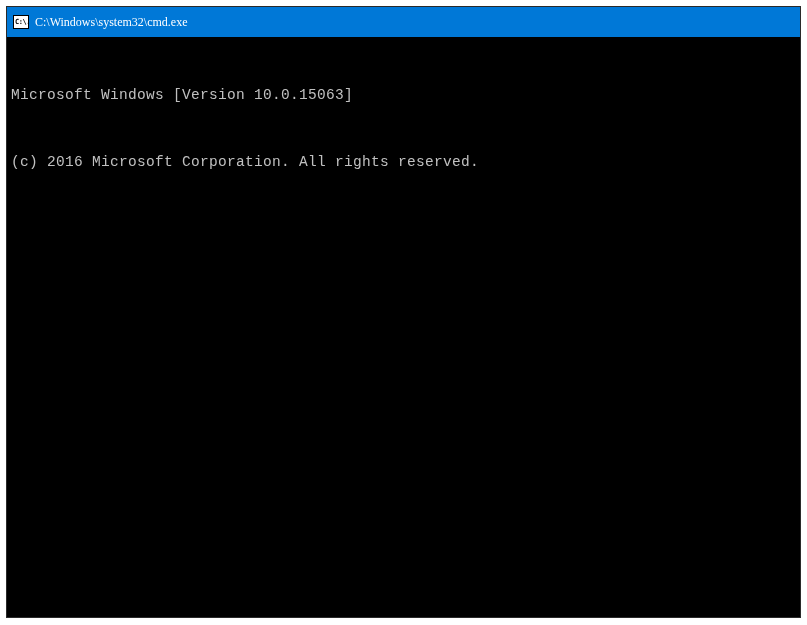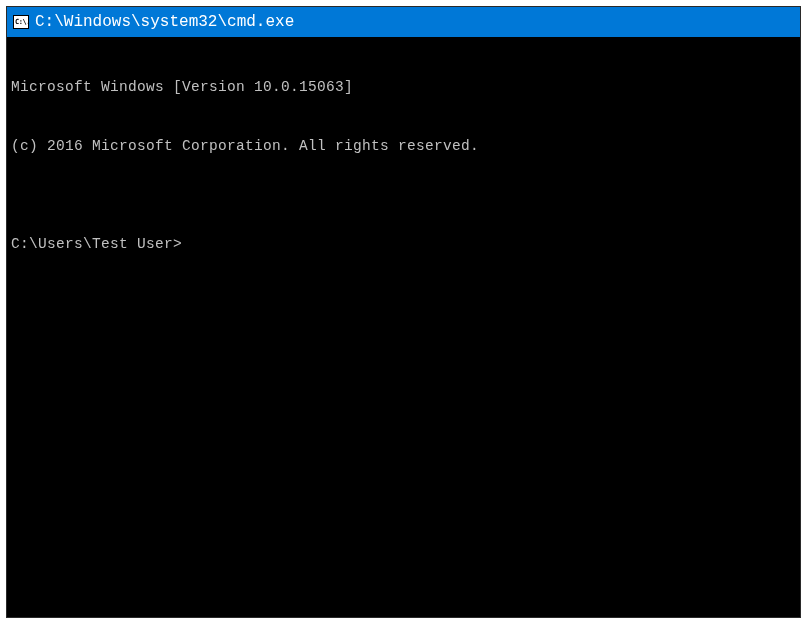--- a/index.html
+++ b/index.html
@@ -49,38 +49,39 @@
     .titlebar-icon::after {
       content: "";
     }
     .titlebar-icon-text {
       font-size: 7px;
       font-weight: bold;
       letter-spacing: -0.5px;
     }
     .titlebar-title {
       color: #ffffff;
-      font-family: Liberation Mono, monospace;
-      font-size: 16px;
+      font-family: Liberation Serif, serif;
+      font-size: 12px;
       white-space: nowrap;
     }
     .terminal {
       flex: 1;
       background: #000000;
       color: #c0c0c0;
       padding: 2px 4px;
       font-family: Consolas, 'Courier New', monospace;
       font-size: 14.5px;
       line-height: 1.35;
       letter-spacing: 0.3px;
       white-space: pre;
       overflow: hidden;
     }
     .line {
       display: block;
+      margin-top: 8px;
     }
     .prompt-line {
       display: flex;
     }
     .prompt {
       white-space: pre;
     }
     .cmd-input {
       white-space: pre;
     }
@@ -93,16 +94,16 @@
     <div class="titlebar-icon">
       <span class="titlebar-icon-text">C:\.</span>
     </div>
     <div class="titlebar-title">C:\Windows\system32\cmd.exe</div>
   </div>
   <div class="terminal">
     <span class="line">Microsoft Windows [Version 10.0.15063]</span>
     <span class="line">(c) 2016 Microsoft Corporation. All rights reserved.</span>
     <span class="line"></span>
     <div class="prompt-line">
-      <span class="prompt">C:\Users\Test User&gt;</span>
+      
     </div>
   </div>
 </div>
 
 </body></html>

